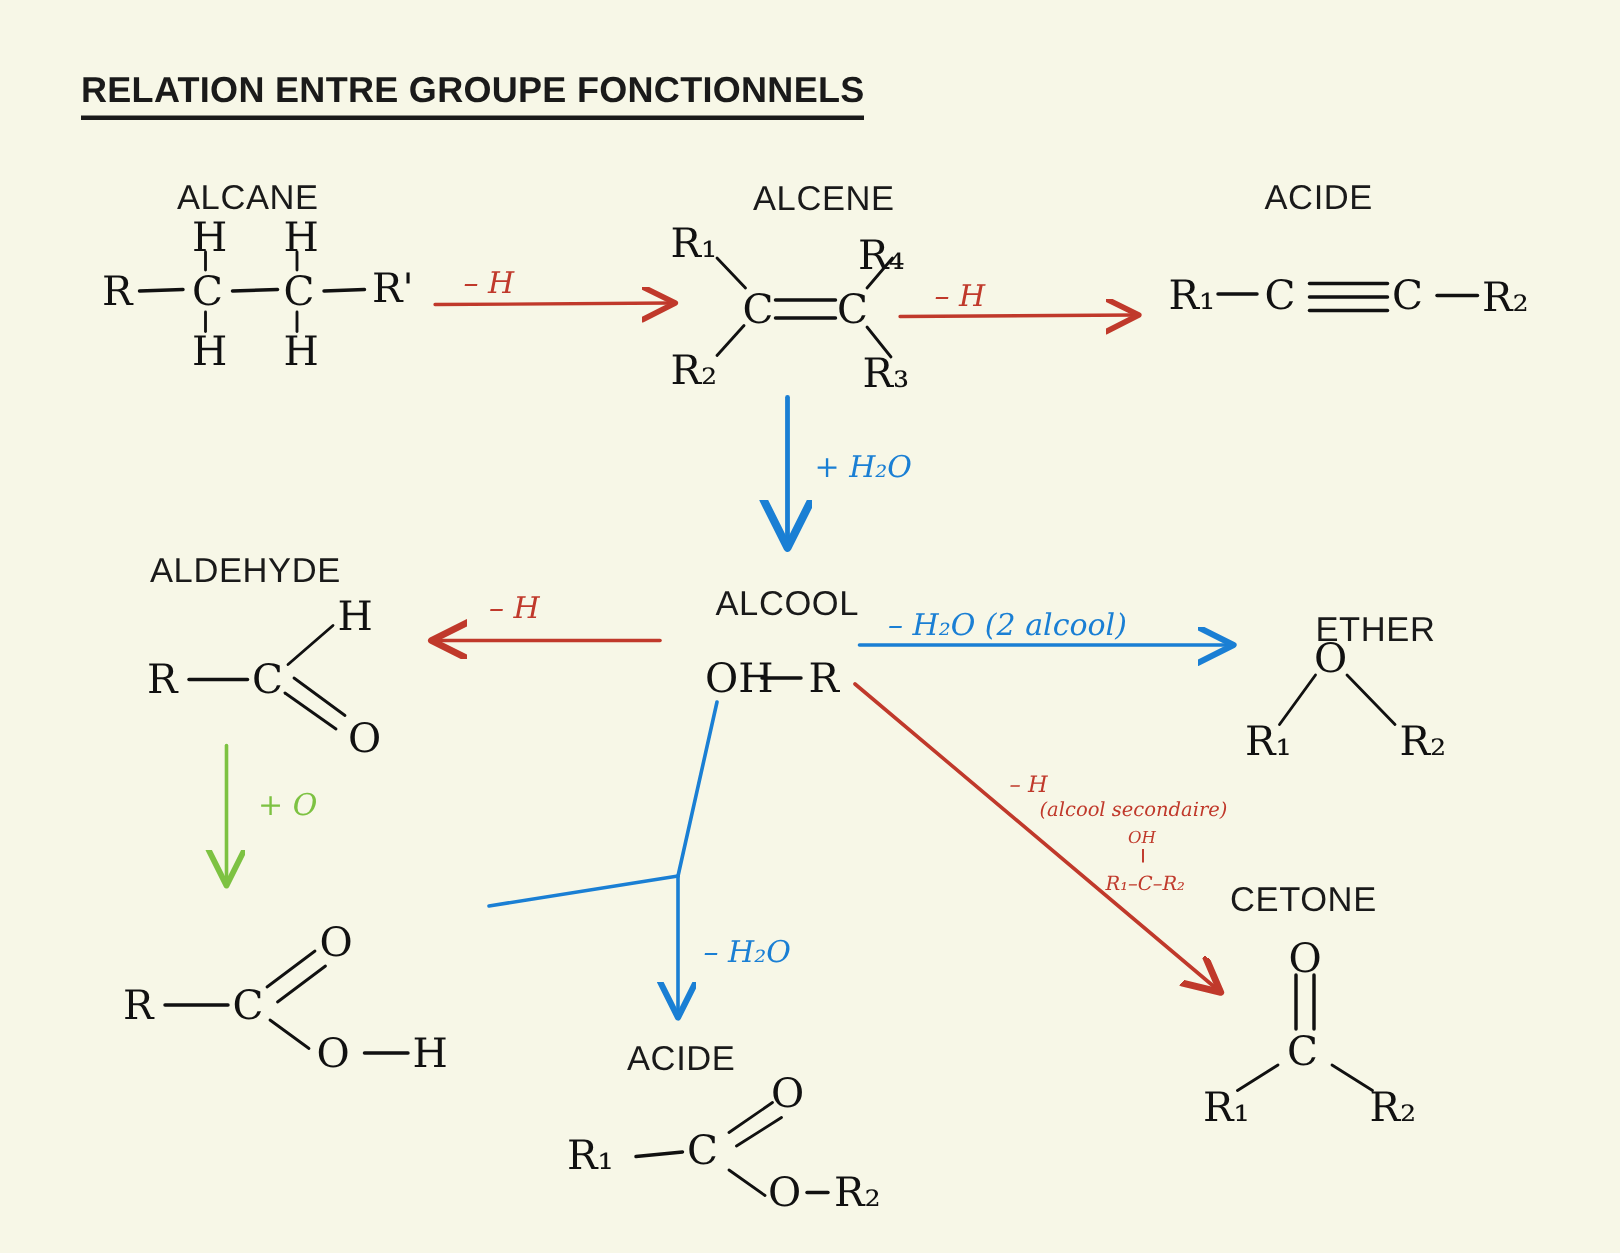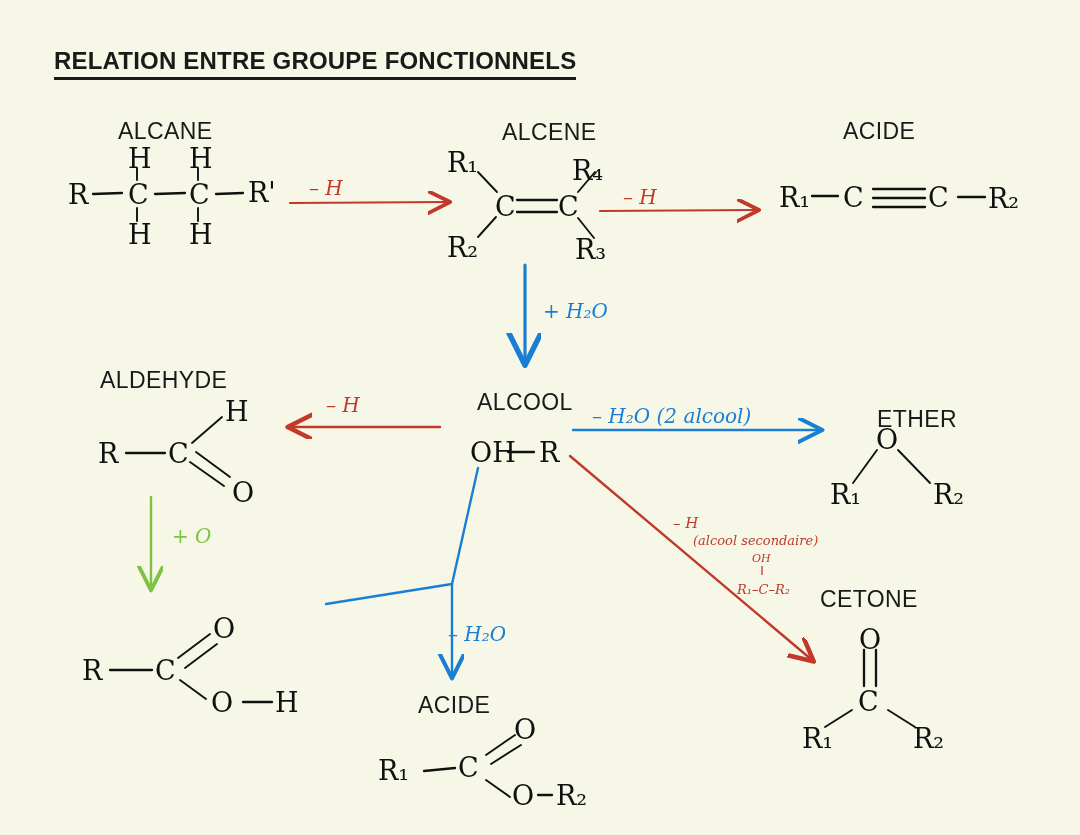--- a/index.html
+++ b/index.html
@@ -206,21 +206,21 @@
   <div class="hand big" style="left:858px;top:686px;">C</div>
   <div class="hand big" style="left:802px;top:723px;">R₁</div>
   <div class="hand big" style="left:913px;top:723px;">R₂</div>
 
   <div class="ann red s20" style="left:309px;top:176px;">– H</div>
   <div class="ann red s20" style="left:623px;top:185px;">– H</div>
   <div class="ann blue s20" style="left:543px;top:299px;">+ H₂O</div>
   <div class="ann red s20" style="left:326px;top:393px;">– H</div>
   <div class="ann blue s20" style="left:592px;top:404px;">– H₂O  (2 alcool)</div>
   <div class="ann green s20" style="left:172px;top:524px;">+ O</div>
-  <div class="ann blue s20" style="left:448px;top:622px;">– H₂O</div>
+  <div class="ann blue s20" style="left:469px;top:622px;">– H₂O</div>
 
   <div class="ann red s15" style="left:673px;top:514px;">– H</div>
   <div class="ann red s13" style="left:693px;top:533px;">(alcool secondaire)</div>
   <div class="ann red s11" style="left:752px;top:552px;">OH</div>
   <div class="ann red s13" style="left:737px;top:570px;margin-top:12px;">R₁–C–R₂</div>
   <svg class="layer" viewBox="0 0 1080 835">
     <path d="M762,566 L762,575" stroke="#c0392b" stroke-width="1.3"></path>
   </svg>
 
 </div>

